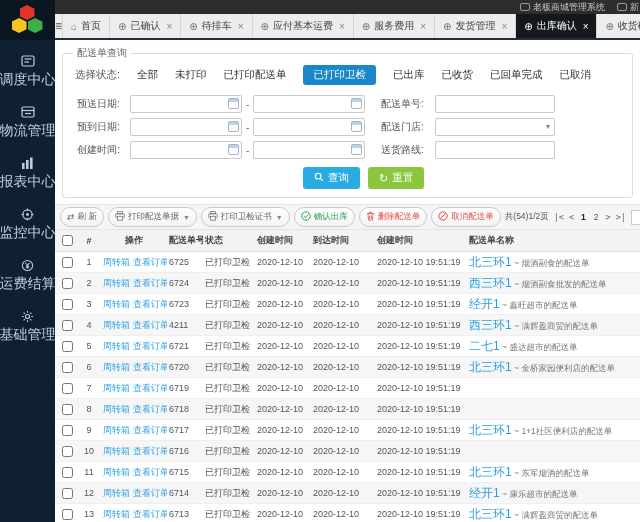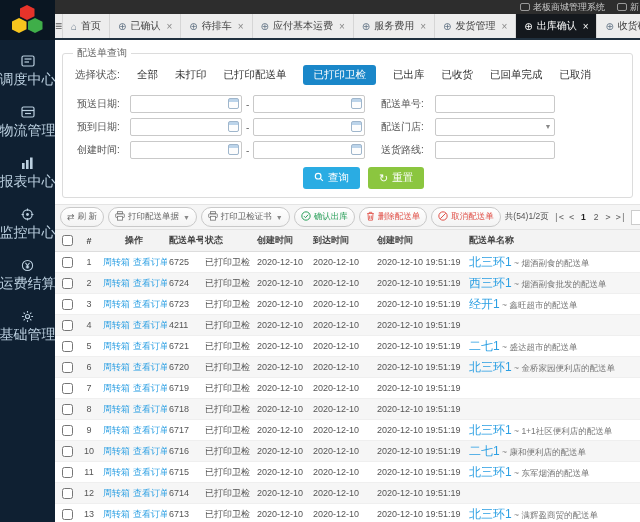--- a/index.html
+++ b/index.html
@@ -382,20 +382,21 @@
           </div>
           <div class="trow">
             <div class="cell col-cb"><input class="cbx" type="checkbox" style=""></div>
             <div class="cell col-idx">4</div>
             <div class="cell col-ops"><span class="lnk">周转箱</span><span class="lnk">查看订单</span></div>
             <div class="cell col-no">4211</div>
             <div class="cell col-status">已打印卫检</div>
             <div class="cell col-ship">2020-12-10</div>
             <div class="cell col-arrive">2020-12-10</div>
             <div class="cell col-created">2020-12-10 19:51:19</div>
+            <div class="cell col-name"><span class="route">西三环1</span><span class="tilde"> ~ </span><span class="store">满辉盈商贸的配送单</span></div>
           </div>
           <div class="trow">
             <div class="cell col-cb"><input class="cbx" type="checkbox" style=""></div>
             <div class="cell col-idx">5</div>
             <div class="cell col-ops"><span class="lnk">周转箱</span><span class="lnk">查看订单</span></div>
             <div class="cell col-no">6721</div>
             <div class="cell col-status">已打印卫检</div>
             <div class="cell col-ship">2020-12-10</div>
             <div class="cell col-arrive">2020-12-10</div>
             <div class="cell col-created">2020-12-10 19:51:19</div>
@@ -445,21 +446,20 @@
           </div>
           <div class="trow">
             <div class="cell col-cb"><input class="cbx" type="checkbox" style=""></div>
             <div class="cell col-idx">10</div>
             <div class="cell col-ops"><span class="lnk">周转箱</span><span class="lnk">查看订单</span></div>
             <div class="cell col-no">6716</div>
             <div class="cell col-status">已打印卫检</div>
             <div class="cell col-ship">2020-12-10</div>
             <div class="cell col-arrive">2020-12-10</div>
             <div class="cell col-created">2020-12-10 19:51:19</div>
-            <div class="cell col-name"><span class="route">二七1</span><span class="tilde"> ~ </span><span class="store">康和便利店的配送单</span></div>
           </div>
           <div class="trow">
             <div class="cell col-cb"><input class="cbx" type="checkbox" style=""></div>
             <div class="cell col-idx">11</div>
             <div class="cell col-ops"><span class="lnk">周转箱</span><span class="lnk">查看订单</span></div>
             <div class="cell col-no">6715</div>
             <div class="cell col-status">已打印卫检</div>
             <div class="cell col-ship">2020-12-10</div>
             <div class="cell col-arrive">2020-12-10</div>
             <div class="cell col-created">2020-12-10 19:51:19</div>
@@ -467,20 +467,21 @@
           </div>
           <div class="trow">
             <div class="cell col-cb"><input class="cbx" type="checkbox" style=""></div>
             <div class="cell col-idx">12</div>
             <div class="cell col-ops"><span class="lnk">周转箱</span><span class="lnk">查看订单</span></div>
             <div class="cell col-no">6714</div>
             <div class="cell col-status">已打印卫检</div>
             <div class="cell col-ship">2020-12-10</div>
             <div class="cell col-arrive">2020-12-10</div>
             <div class="cell col-created">2020-12-10 19:51:19</div>
+            <div class="cell col-name"><span class="route">经开1</span><span class="tilde"> ~ </span><span class="store">康乐超市的配送单</span></div>
           </div>
           <div class="trow">
             <div class="cell col-cb"><input class="cbx" type="checkbox" style=""></div>
             <div class="cell col-idx">13</div>
             <div class="cell col-ops"><span class="lnk">周转箱</span><span class="lnk">查看订单</span></div>
             <div class="cell col-no">6713</div>
             <div class="cell col-status">已打印卫检</div>
             <div class="cell col-ship">2020-12-10</div>
             <div class="cell col-arrive">2020-12-10</div>
             <div class="cell col-created">2020-12-10 19:51:19</div>

